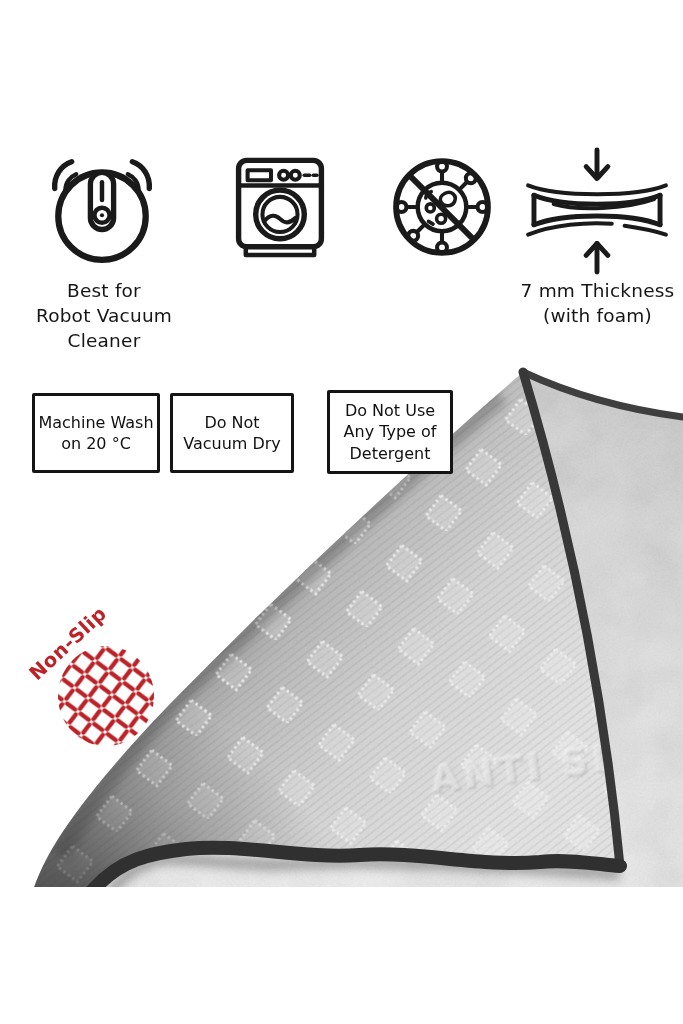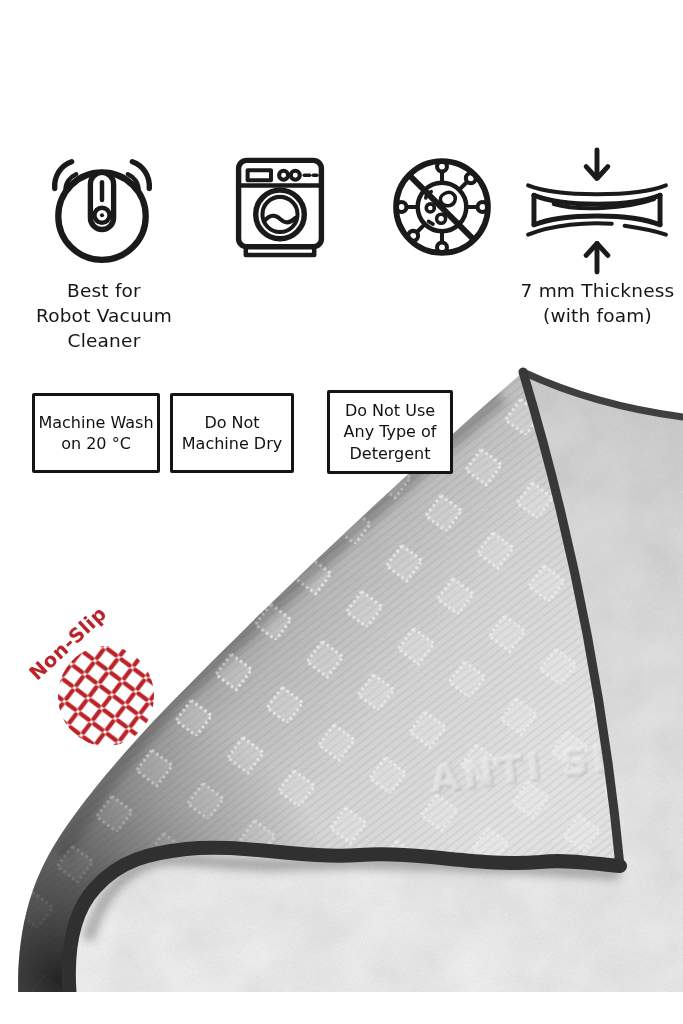--- a/index.html
+++ b/index.html
@@ -1,16 +1,16 @@
 <!DOCTYPE html>
 <html><head>
 <meta charset="utf-8">
 <style>
   html,body{margin:0;padding:0;background:#fff;}
-  .page{position:relative;width:683px;height:992px;overflow:hidden;background:#ffffff;
+  .page{position:relative;width:683px;height:887px;overflow:hidden;background:#ffffff;
         font-family:"DejaVu Sans","Liberation Sans",sans-serif;}
   .photo-svg{position:absolute;left:0;top:0;width:683px;height:1024px;}
   .icon{position:absolute;}
   .flabel{position:absolute;text-align:center;font-size:18.5px;line-height:25px;color:#161616;
           white-space:pre-line;letter-spacing:.2px;}
   .nowrap{white-space:nowrap;}
   .care{position:absolute;border:3px solid #141414;border-radius:2px;background:#ffffff;
         display:flex;align-items:center;justify-content:center;text-align:center;
         font-size:16px;line-height:1.32;color:#111;white-space:pre-line;box-sizing:border-box;}
   .nonslip-label{position:absolute;left:8px;top:632px;width:120px;text-align:center;
@@ -174,21 +174,21 @@
 
   <div class="flabel" style="left:26px;top:278px;width:156px">Best for
 Robot Vacuum
 Cleaner</div>
   <div class="flabel" style="left:510px;top:278px;width:175px">7 mm Thickness
 (with foam)</div>
 
   <div class="care" style="left:32px;top:393px;width:128px;height:80px">Machine Wash
 on 20 °C</div>
   <div class="care" style="left:170px;top:393px;width:124px;height:80px">Do Not
-Machine Dry</div>
+Vacuum Dry</div>
   <div class="care" style="left:327px;top:390px;width:126px;height:84px">Do Not Use
 Any Type of
 Detergent</div>
 
   <div class="nonslip-label">Non-Slip</div>
   <svg class="nonslip-tex" width="100" height="104" viewBox="0 0 100 104">
     <defs>
       <clipPath id="ns-clip">
           <ellipse cx="50" cy="54" rx="48" ry="50"></ellipse>
         </clipPath>

